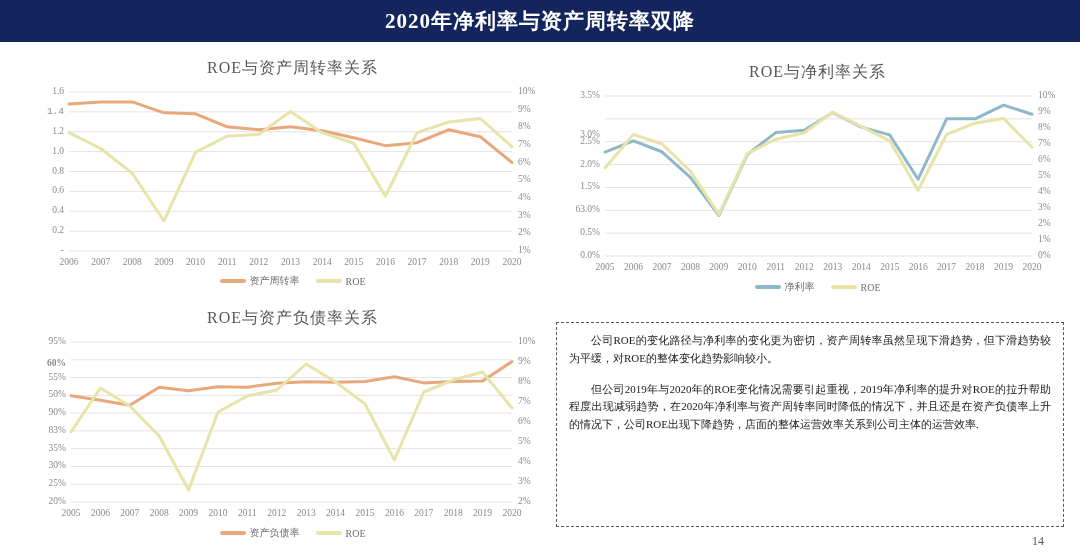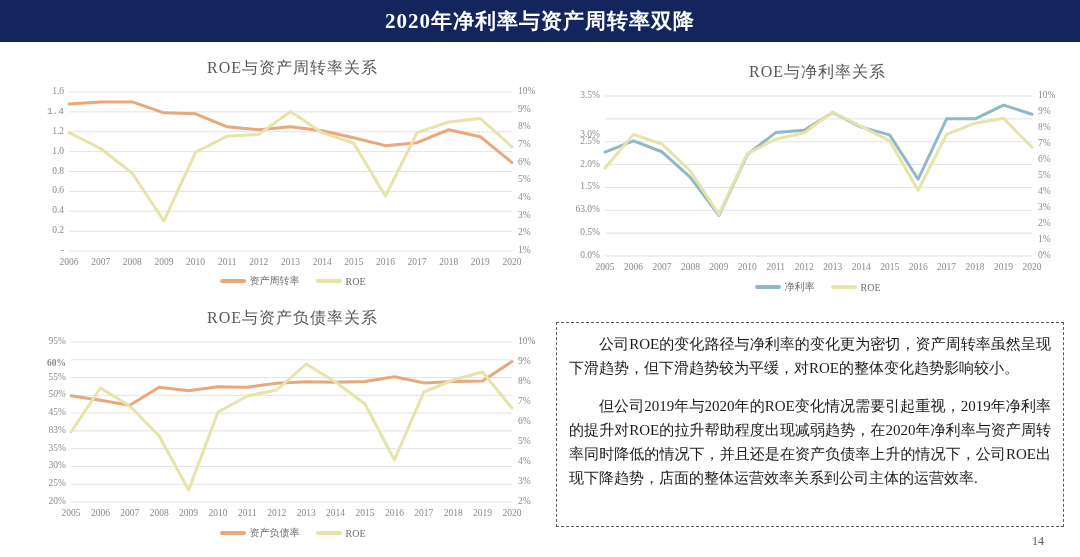--- a/index.html
+++ b/index.html
@@ -105,21 +105,21 @@
     left: 556px;
     top: 322px;
     width: 508px;
     height: 205px;
     border: 1px dashed #5a5a5a;
     box-sizing: border-box;
     padding: 9px 12px 0 12px;
     background: #ffffff;
   }
   .comment-para {
-    font-size: 15px;
+    font-size: 11px;
     line-height: 1.62;
     color: #1a1a1a;
     text-indent: 2em;
     text-align: justify;
     font-family: "Liberation Serif", "DejaVu Serif", serif;
     margin: 0 0 13px 0;
   }
   .page-num {
     position: absolute;
     right: 36px;
@@ -278,22 +278,22 @@
           <line x1="36" x2="477" y1="114.66666666666667" y2="114.66666666666667" stroke="#e3e3e3" stroke-width="1"></line>
           <line x1="36" x2="477" y1="132.44444444444446" y2="132.44444444444446" stroke="#e3e3e3" stroke-width="1"></line>
           <line x1="36" x2="477" y1="150.22222222222223" y2="150.22222222222223" stroke="#e3e3e3" stroke-width="1"></line>
           <line x1="36" x2="477" y1="168" y2="168" stroke="#e3e3e3" stroke-width="1"></line>
           <path d="M36.00,61.69 L65.40,66.31 L94.80,71.29 L124.20,53.16 L153.60,56.71 L183.00,52.80 L212.40,53.16 L241.80,49.24 L271.20,47.82 L300.60,48.18 L330.00,47.47 L359.40,42.84 L388.80,48.89 L418.20,47.47 L447.60,47.11 L477.00,27.56" fill="none" stroke="#e8a87c" stroke-width="3" stroke-linejoin="round" stroke-linecap="round"></path>
           <path d="M36.00,98.00 L65.40,54.00 L94.80,72.00 L124.20,102.00 L153.60,156.00 L183.00,78.00 L212.40,62.00 L241.80,56.00 L271.20,30.00 L300.60,48.00 L330.00,70.00 L359.40,126.00 L388.80,58.00 L418.20,46.00 L447.60,38.00 L477.00,74.00" fill="none" stroke="#e8e3a8" stroke-width="3" stroke-linejoin="round" stroke-linecap="round"></path>
         </svg>
         <div class="axis-label left" style="left: 0px; width: 31px; top: 3px;">95%</div>
         <div class="axis-label left" style="left: 0px; width: 31px; top: 25px; font-weight: bold;">60%</div>
         <div class="axis-label left" style="left: 0px; width: 31px; top: 38.5556px;">55%</div>
-        <div class="axis-label left" style="left: 0px; width: 31px; top: 56.3333px; font-style: italic;">50%</div>
-        <div class="axis-label left" style="left: 0px; width: 31px; top: 74.1111px;">45%</div>
+        <div class="axis-label left" style="left: 0px; width: 31px; top: 56.3333px;">50%</div>
+        <div class="axis-label left" style="left: 0px; width: 31px; top: 74.1111px;">90%</div>
         <div class="axis-label left" style="left: 0px; width: 31px; top: 91.8889px;">83%</div>
         <div class="axis-label left" style="left: 0px; width: 31px; top: 109.667px;">35%</div>
         <div class="axis-label left" style="left: 0px; width: 31px; top: 127.444px;">30%</div>
         <div class="axis-label left" style="left: 0px; width: 31px; top: 145.222px;">25%</div>
         <div class="axis-label left" style="left: 0px; width: 31px; top: 163px;">20%</div>
         <div class="axis-label right" style="left: 483px; top: 3px;">10%</div>
         <div class="axis-label right" style="left: 483px; top: 23px;">9%</div>
         <div class="axis-label right" style="left: 483px; top: 43px;">8%</div>
         <div class="axis-label right" style="left: 483px; top: 63px;">7%</div>
         <div class="axis-label right" style="left: 483px; top: 83px;">6%</div>

